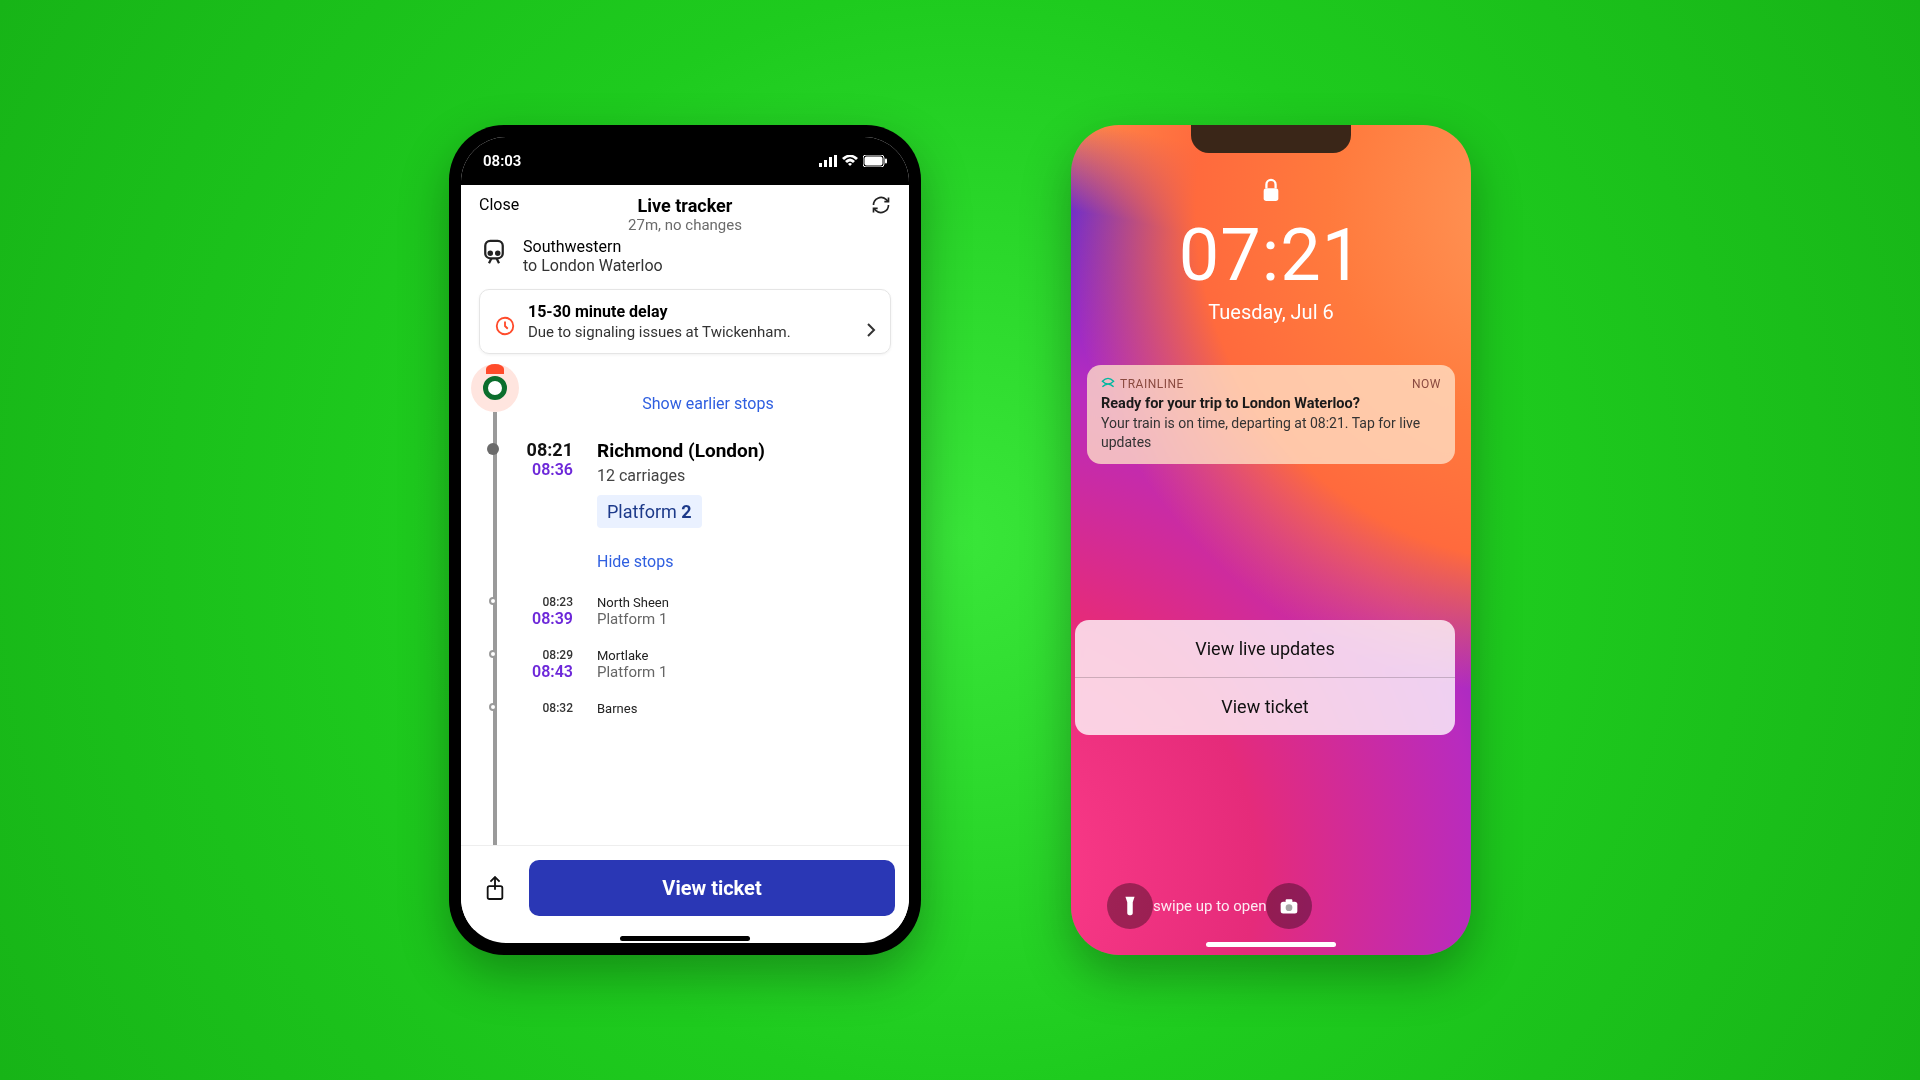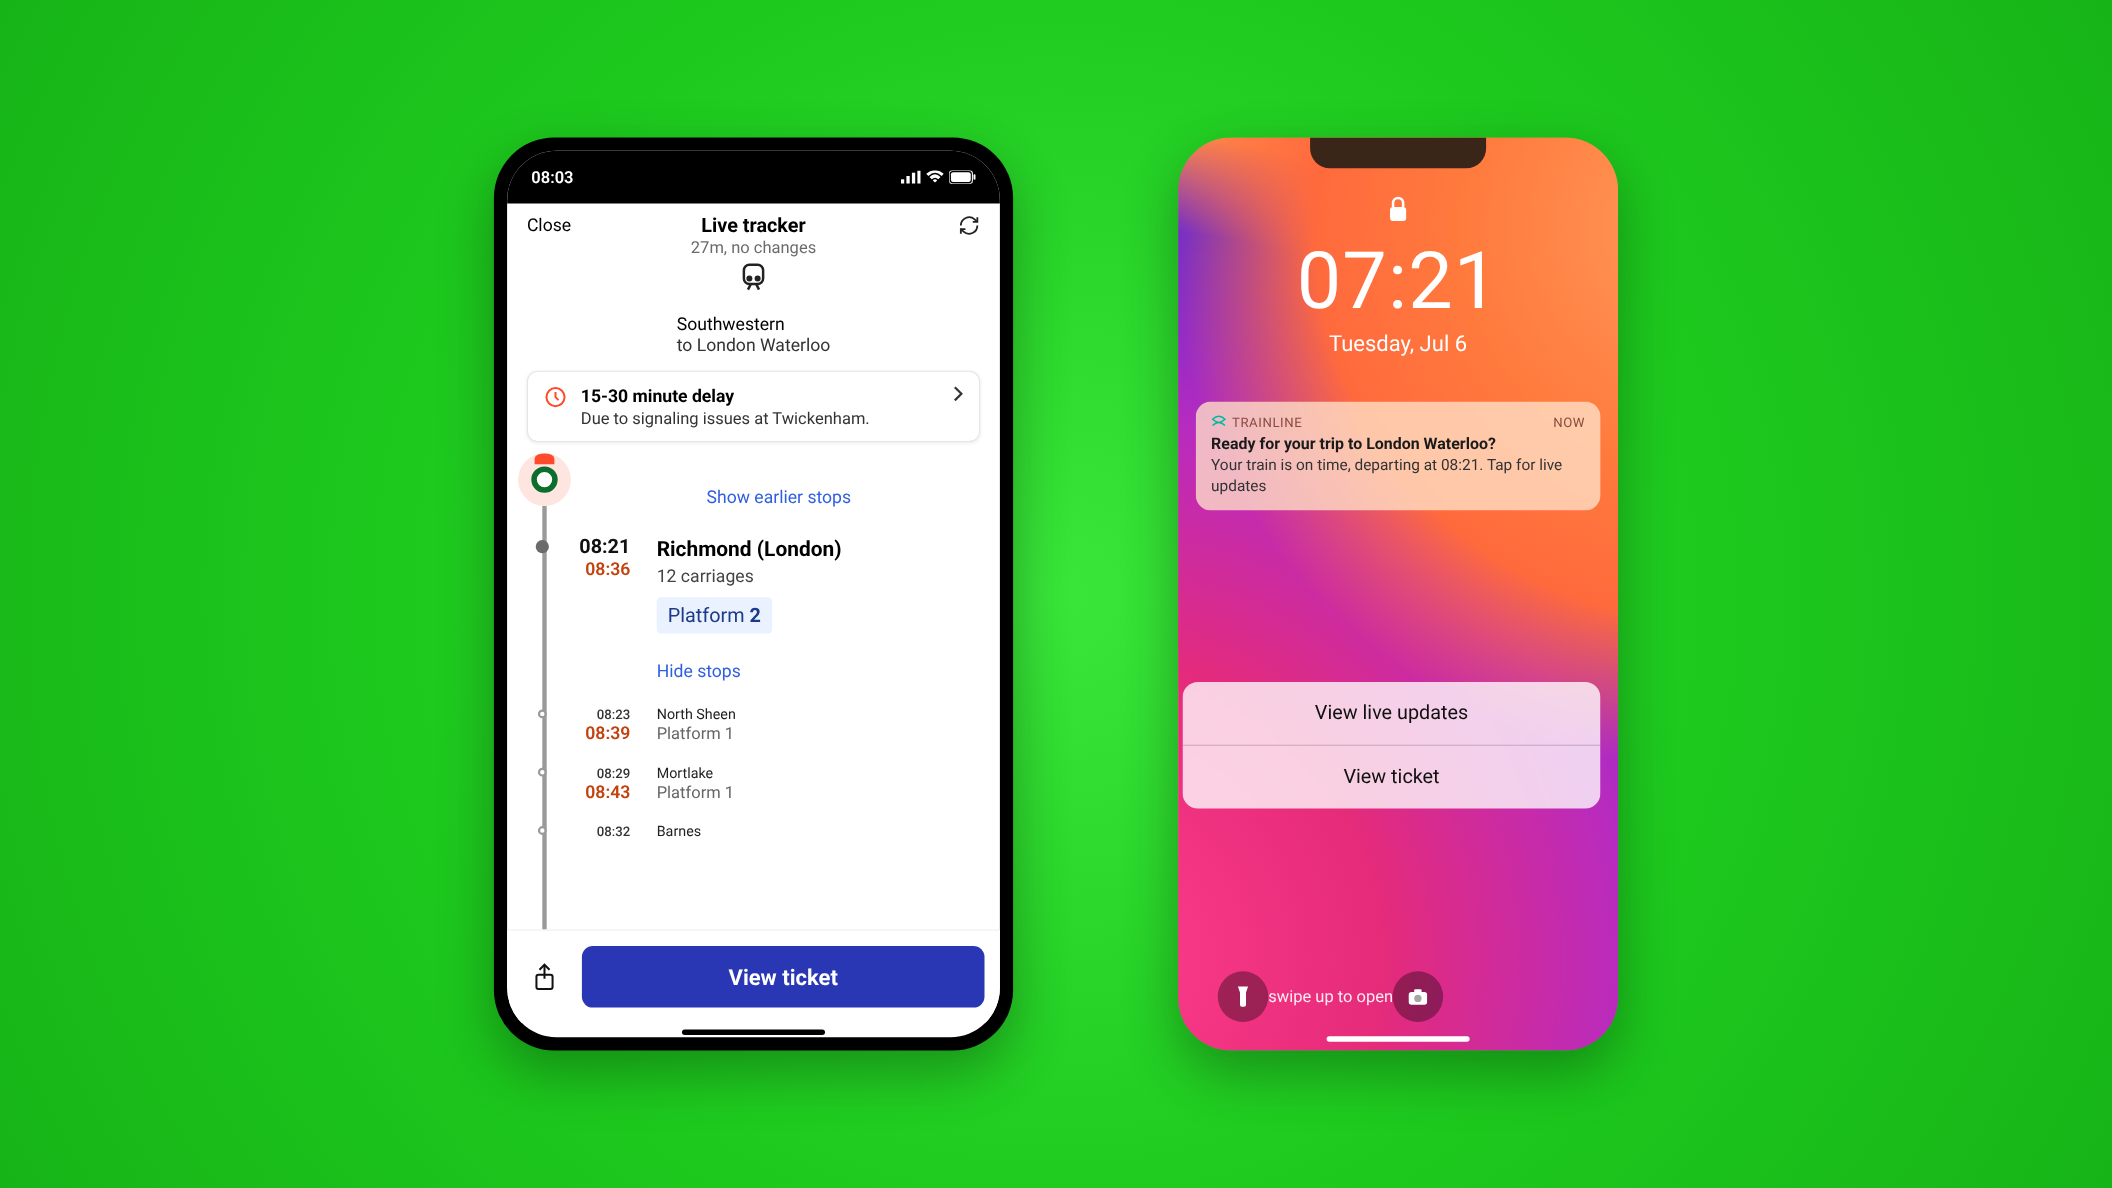--- a/index.html
+++ b/index.html
@@ -71,30 +71,30 @@
     display: flex;
     flex-direction: column;
     align-items: center;
     pointer-events: none;
   }
   .header-title { font-size: 18px; font-weight: 700; }
   .header-sub { font-size: 15px; color: #6b6b6b; }
   .close-btn { font-size: 16px; }
   .refresh-icon svg { width:20px; height:20px; }
 
-  .train-row { display:flex; align-items:center; gap:14px; padding: 10px 18px 8px 18px; flex-direction: column; }
+  .train-row { display:flex; gap:14px; padding: 10px 18px 8px 18px; }
   .train-icon svg { width:30px; height:30px; stroke:#222; }
 
   .delay-card {
     margin: 6px 18px 10px;
     border: 1px solid #e5e5e5;
     border-radius: 10px;
     padding: 12px 14px;
     display: flex;
-    align-items: flex-start;
+    align-items: flex-end;
     gap: 12px;
     box-shadow: 0 1px 3px rgba(0,0,0,0.06);
   }
   .delay-icon svg { width:22px; height:22px; }
   .delay-body { flex:1; }
   .delay-title { font-weight: 700; font-size: 16px; margin-bottom:2px; }
   .delay-sub { font-size: 15px; color:#333; }
   .chev svg { width:10px; height:14px; }
 
   .timeline-wrap { position: relative; padding-left: 46px; }
@@ -124,21 +124,21 @@
 
   .stop-row { display:flex; gap:24px; padding: 10px 18px 10px 0; position:relative; }
   .stop-dot-major {
     position:absolute; left:-20px; top:14px; width:12px; height:12px; background:#6b6b6b; border-radius:50%;
   }
   .stop-dot-minor {
     position:absolute; left:-18px; top:12px; width:8px; height:8px; background:#fff; border:2px solid #9a9a9a; border-radius:50%;
   }
   .stop-times { width: 66px; text-align:right;}
   .stop-times .sched { font-size:18px; font-weight:700; color:#111; }
-  .stop-times .delayed { font-size:16px; font-weight:600; color:#c2410c; }
+  .stop-times .delayed { font-size:16px; font-weight:600; color:#6d28d9; }
   .stop-times.minor .sched { font-size:12px; font-weight:500; color:#333; }
   .stop-name-major { font-size:19px; font-weight:700; margin-bottom:4px;}
   .stop-carriages { font-size:16px; color:#444; margin-bottom:10px; }
   .platform-badge {
     display:inline-block; background:#eaf1ff; color:#1d3a8a; border-radius:4px; padding:6px 10px; font-size:18px;
   }
   .platform-badge b { font-weight:700; }
   .hide-stops { color:#2f5fe0; font-size:16px; padding:14px 0 14px 90px; }
   .stop-minor .stop-name { font-size:13px; color:#222; }
   .stop-minor .stop-plat { font-size:15px; color:#666; }

